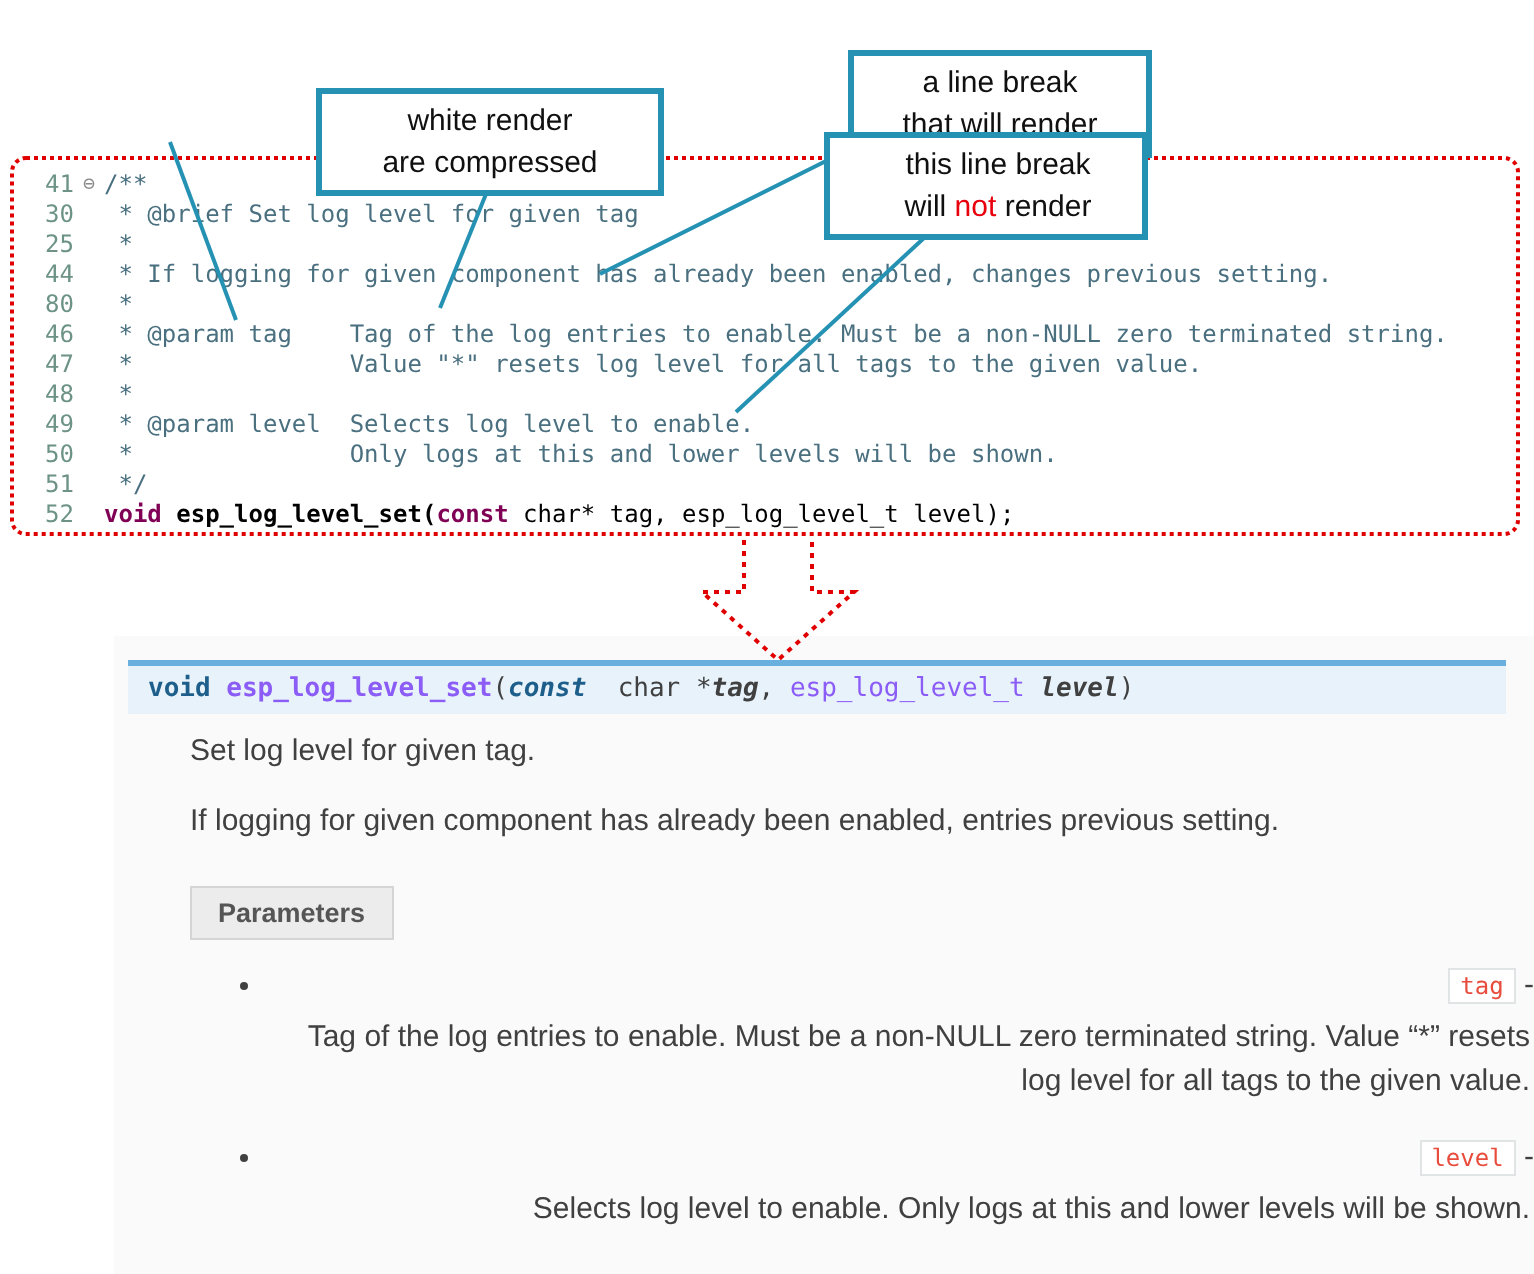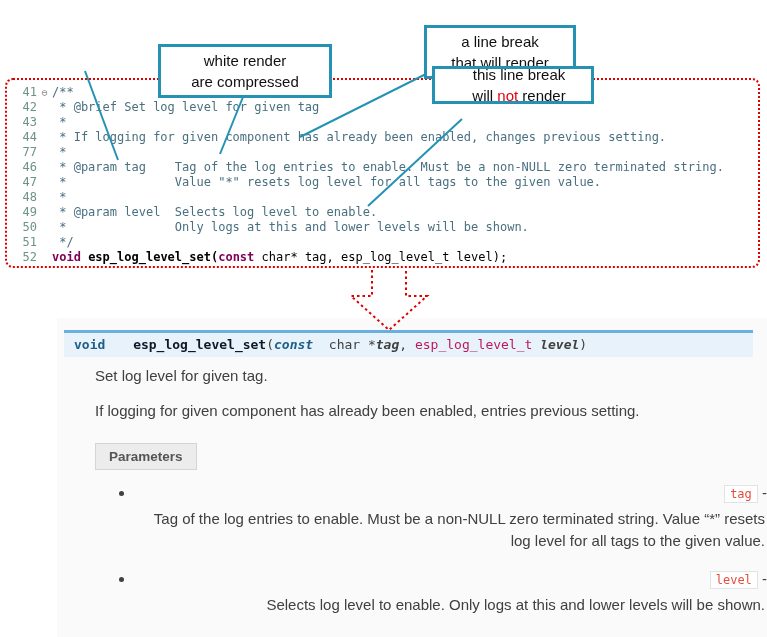--- a/index.html
+++ b/index.html
@@ -11,21 +11,21 @@
   .overlay { position:absolute; left:0; top:0; width:767px; height:637px; pointer-events:none; z-index:5; }
 
   
   .callout { position:absolute; z-index:6; background:#fff; border:3px solid #2592b4;
              display:flex; flex-direction:column; justify-content:center; align-items:center;
              font-size:15px; line-height:21px; color:#101010; text-align:center; }
   .callout .red { color:#e8000d; }
   #callout-1 { left:18px;  top:14px; width:114px; height:58px; }
   #callout-2 { left:158px; top:44px; width:174px; height:54px; }
   #callout-3 { left:424px; top:8px;  width:152px; height:54px;margin-top:17px; }
-  #callout-4 { left:432px; top:66px; width:162px; height:38px;padding-left:12px; }
+  #callout-4 { left:412px; top:66px; width:162px; height:54px;padding-left:12px; }
 
   
   .code-panel { position:absolute; left:5px; top:78px; width:755px; height:190px;
                 border:2px dotted #e00000; border-radius:8px; background:#fff;
                 padding:5px 0 0 6px; z-index:1; }
   .code-row { display:flex; height:15px; font-family:"DejaVu Sans Mono", monospace;
               font-size:12px; line-height:15px; white-space:pre; }
   .ln   { width:24px; text-align:right; color:#6d9387; flex:none; }
   .fold { width:15px; text-align:center; color:#8a8a8a; font-size:10px; flex:none; }
   .ct   { color:#4a7080; }
@@ -33,24 +33,24 @@
   .fn   { color:#000000; font-weight:bold; }
   .plain{ color:#000000; }
 
   
   .doc-panel { position:absolute; left:57px; top:318px; width:710px; height:319px;
                background:#fafafa; z-index:0; color:#404040; }
   .signature { margin:12px 14px 0 7px; background:#e7f2fa; border-top:3px solid #6ab0de;
                padding:4px 10px 5px 10px; font-family:"DejaVu Sans Mono", monospace;
                font-size:13px; color:#404040; white-space:pre; }
   .sig-kw   { color:#1d5f8a; font-weight:bold; }
-  .sig-name { color:#0f172a; font-weight:bold;margin-left:20px; }
+  .sig-name { color:#8b5cf6; font-weight:bold; }
   .sig-const{ color:#1d5f8a; font-weight:bold; font-style:italic; }
   .sig-it   { color:#404040; font-weight:bold; font-style:italic; }
-  .sig-type { color:#be185d; }
+  .sig-type { color:#8b5cf6; }
   .sig-p    { color:#404040; }
   .doc-p { margin:10px 40px 0 38px; font-size:15px; }
   .doc-p + .doc-p { margin-top:18px; }
   .params-label { display:inline-block; margin:24px 0 0 38px; background:#ececec;
                   border:1px solid #d5d5d5; padding:5px 13px; font-weight:bold;
                   font-size:13.5px; color:#555;text-align:center; }
   .params-list { margin:14px 0 0 60px; padding-left:18px; list-style:disc;text-align:right; }
   .params-list li { margin-bottom:18px; }
   .param-head { font-size:15px; }
   .param-code { font-family:"DejaVu Sans Mono", monospace; font-size:12px; color:#e74c3c;
@@ -60,30 +60,30 @@
 </head>
 <body>
 
 <div class="canvas">
 
   <div class="code-panel">
     <div class="code-row">
       <span class="ln">41</span><span class="fold">⊖</span><span class="ct">/**</span>
     </div>
     <div class="code-row">
-      <span class="ln">42</span><span class="fold"></span><span class="ct"> * @brief Set log level for given tag</span>
+      <span class="ln">30</span><span class="fold"></span><span class="ct"> * @brief Set log level for given tag</span>
     </div>
     <div class="code-row">
-      <span class="ln">43</span><span class="fold"></span><span class="ct"> *</span>
+      <span class="ln">25</span><span class="fold"></span><span class="ct"> *</span>
     </div>
     <div class="code-row">
       <span class="ln">44</span><span class="fold"></span><span class="ct"> * If logging for given component has already been enabled, changes previous setting.</span>
     </div>
     <div class="code-row">
-      <span class="ln">77</span><span class="fold"></span><span class="ct"> *</span>
+      <span class="ln">80</span><span class="fold"></span><span class="ct"> *</span>
     </div>
     <div class="code-row">
       <span class="ln">46</span><span class="fold"></span><span class="ct"> * @param tag    Tag of the log entries to enable. Must be a non-NULL zero terminated string.</span>
     </div>
     <div class="code-row">
       <span class="ln">47</span><span class="fold"></span><span class="ct"> *               Value "*" resets log level for all tags to the given value.</span>
     </div>
     <div class="code-row">
       <span class="ln">48</span><span class="fold"></span><span class="ct"> *</span>
     </div>

